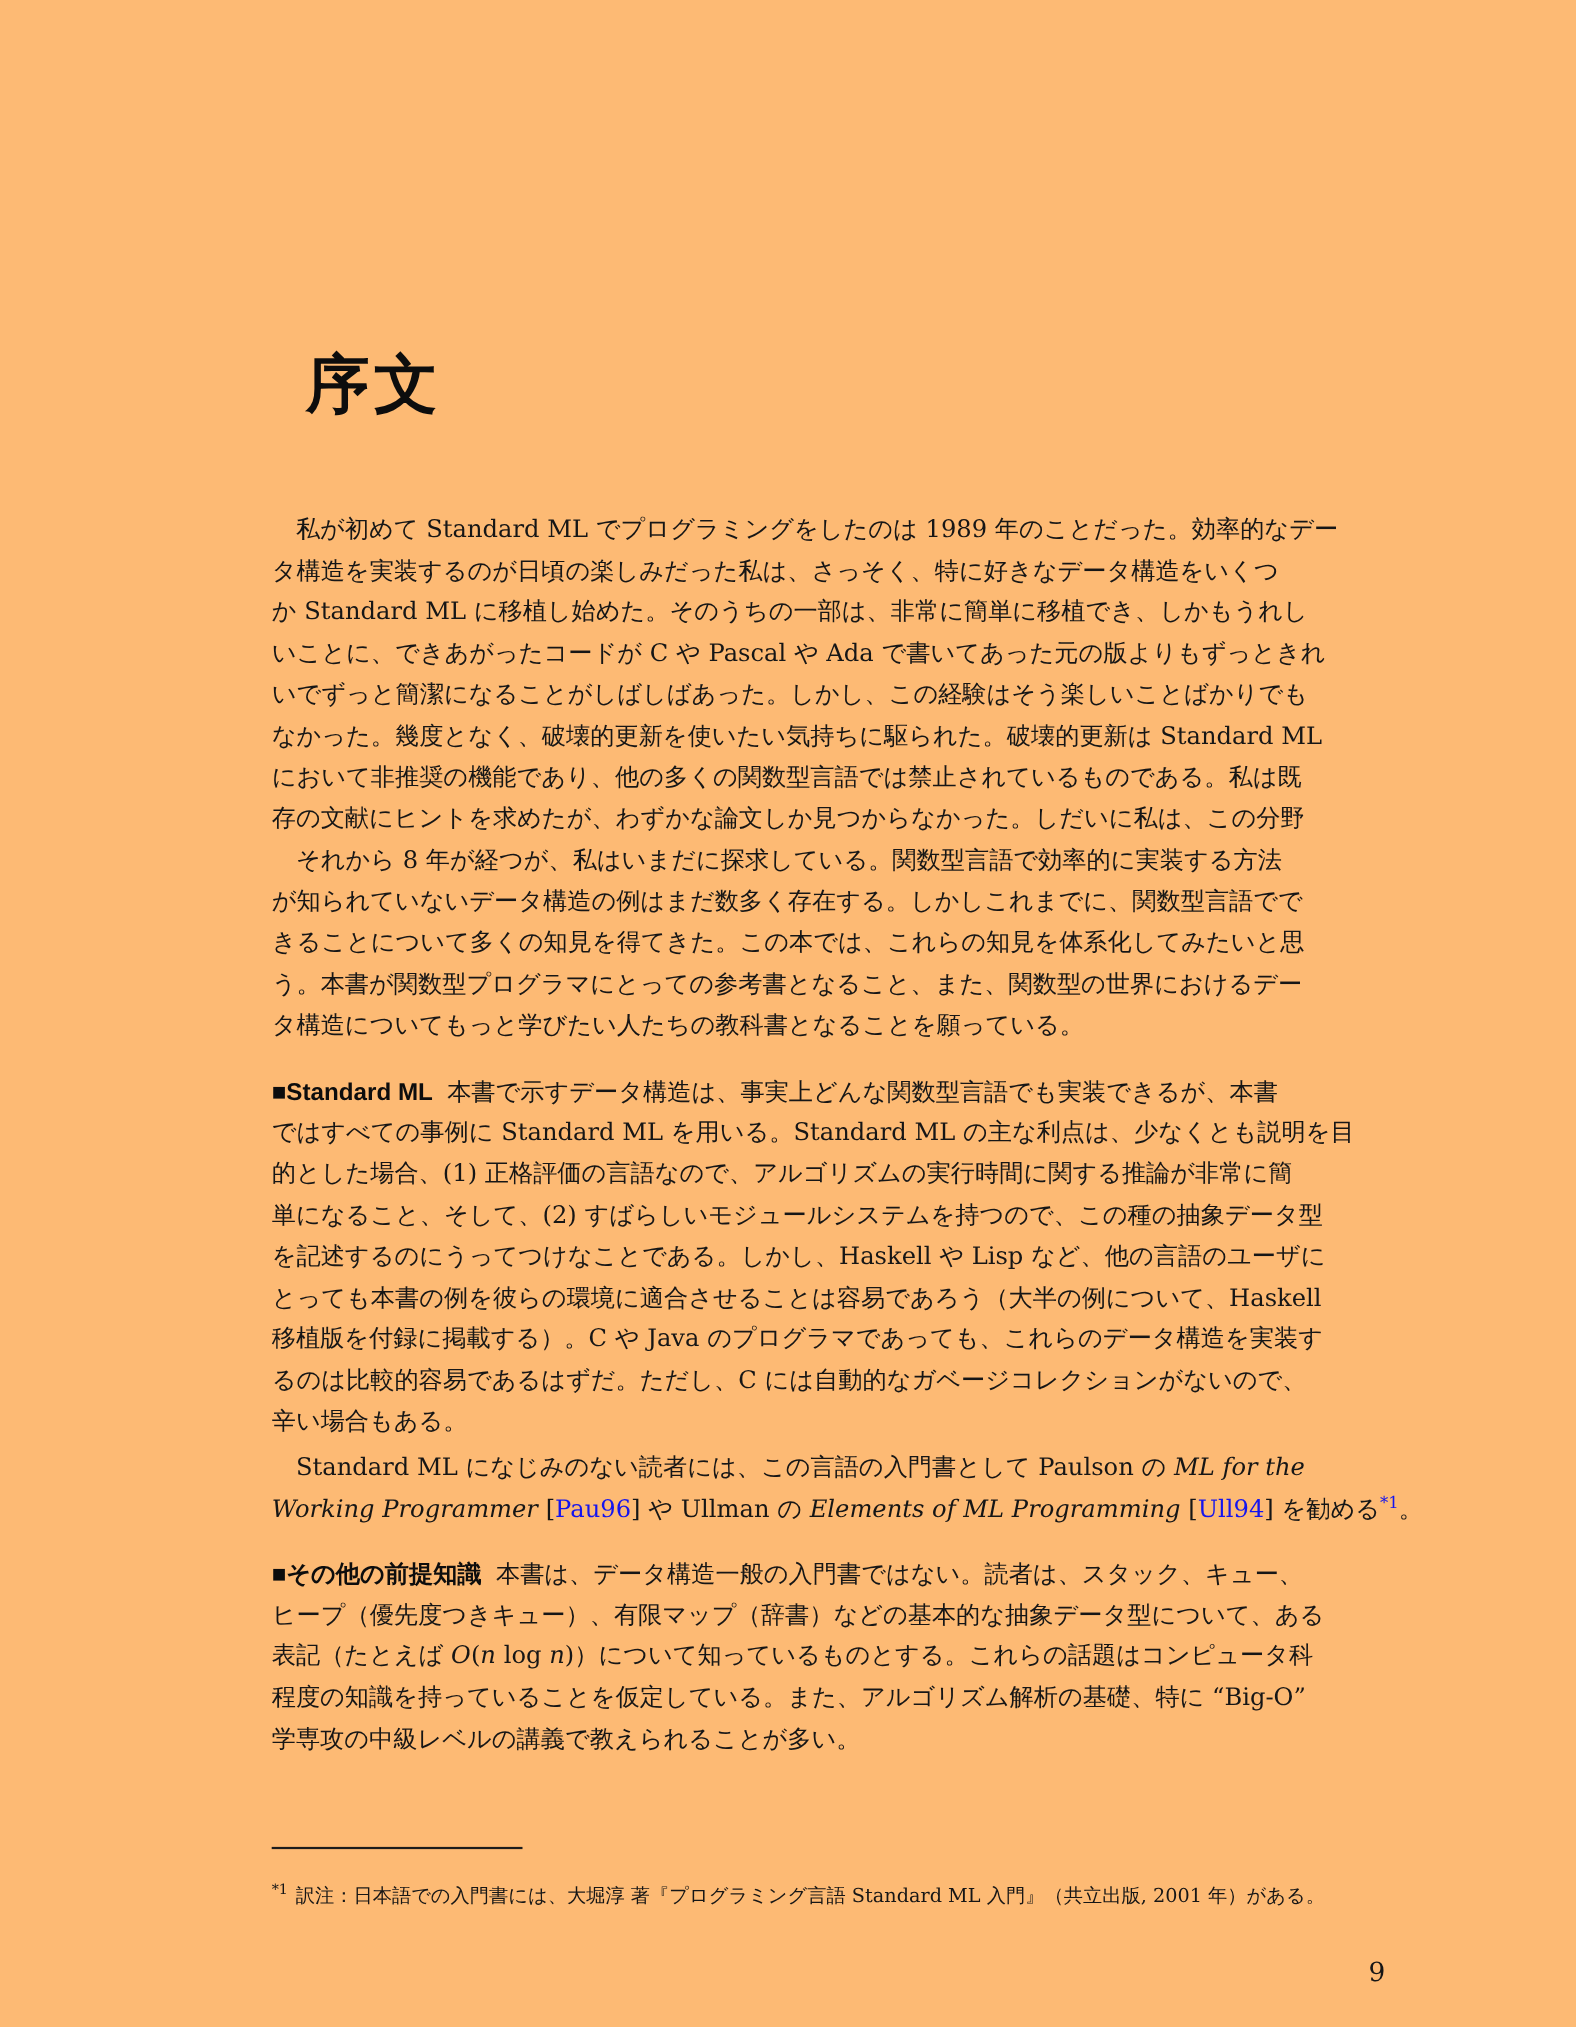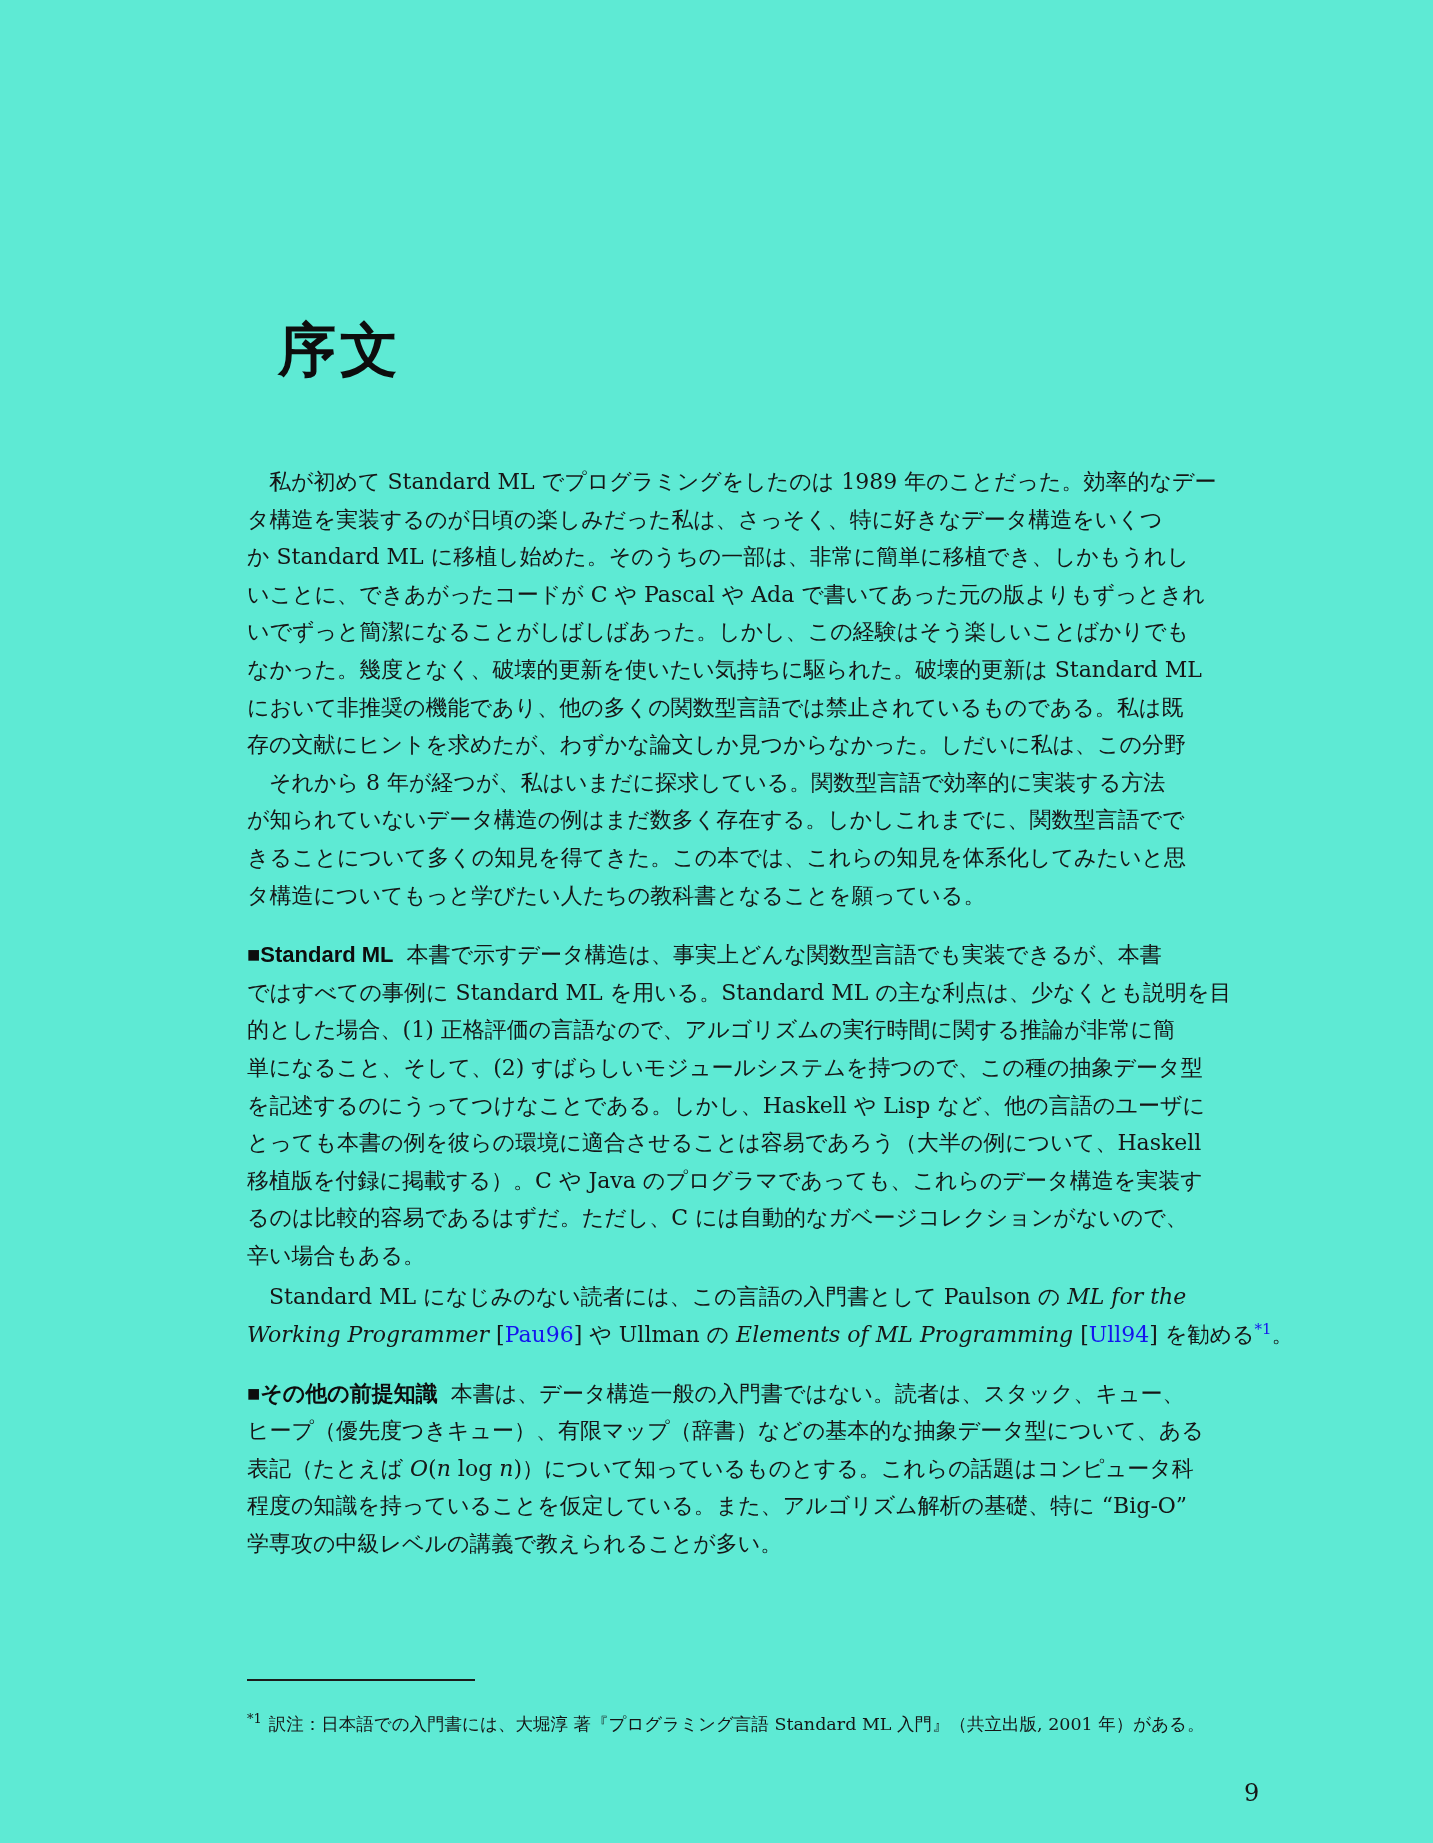--- a/index.html
+++ b/index.html
@@ -1,19 +1,19 @@
 <!DOCTYPE html>
 <html style="--link: #1414ee;"><head>
 <meta charset="utf-8">
 <style>
   html,body { margin:0; padding:0; background:#ffffff; }
   .page {
     position:relative;
     width:1433px; height:1843px;
-    background:#5eead4;
+    background:#fdba74;
     color:#161616;
     font-family:"DejaVu Serif","Liberation Serif",serif;
     overflow:hidden;
   }
   .title {
     position:absolute; left:278px; top:282px;
     font-family:"Liberation Sans","DejaVu Sans",sans-serif;
     font-weight:bold; font-size:58px; line-height:1;
     letter-spacing:4px; color:#0d0d0d;
   }
@@ -64,20 +64,21 @@
         <div class="line"><span class="seg">いことに、できあがったコードが C や Pascal や Ada で書いてあった元の版よりもずっときれ</span></div>
         <div class="line"><span class="seg">いでずっと簡潔になることがしばしばあった。しかし、この経験はそう楽しいことばかりでも</span></div>
         <div class="line"><span class="seg">なかった。幾度となく、破壊的更新を使いたい気持ちに駆られた。破壊的更新は Standard ML</span></div>
         <div class="line"><span class="seg">において非推奨の機能であり、他の多くの関数型言語では禁止されているものである。私は既</span></div>
         <div class="line"><span class="seg">存の文献にヒントを求めたが、わずかな論文しか見つからなかった。しだいに私は、この分野</span></div>
       </div>
       <div class="para">
         <div class="line first-indent"><span class="seg">それから 8 年が経つが、私はいまだに探求している。関数型言語で効率的に実装する方法</span></div>
         <div class="line"><span class="seg">が知られていないデータ構造の例はまだ数多く存在する。しかしこれまでに、関数型言語でで</span></div>
         <div class="line"><span class="seg">きることについて多くの知見を得てきた。この本では、これらの知見を体系化してみたいと思</span></div>
+        <div class="line"><span class="seg">う。本書が関数型プログラマにとっての参考書となること、また、関数型の世界におけるデー</span></div>
         <div class="line"><span class="seg">タ構造についてもっと学びたい人たちの教科書となることを願っている。</span></div>
       </div>
       <div class="para" style="margin-top: 22px;">
         <div class="line"><span class="seg seg-head">■Standard ML</span><span class="seg">本書で示すデータ構造は、事実上どんな関数型言語でも実装できるが、本書</span></div>
         <div class="line"><span class="seg">ではすべての事例に Standard ML を用いる。Standard ML の主な利点は、少なくとも説明を目</span></div>
         <div class="line"><span class="seg">的とした場合、(1) 正格評価の言語なので、アルゴリズムの実行時間に関する推論が非常に簡</span></div>
         <div class="line"><span class="seg">単になること、そして、(2) すばらしいモジュールシステムを持つので、この種の抽象データ型</span></div>
         <div class="line"><span class="seg">を記述するのにうってつけなことである。しかし、Haskell や Lisp など、他の言語のユーザに</span></div>
         <div class="line"><span class="seg">とっても本書の例を彼らの環境に適合させることは容易であろう（大半の例について、Haskell</span></div>
         <div class="line"><span class="seg">移植版を付録に掲載する）。C や Java のプログラマであっても、これらのデータ構造を実装す</span></div>

